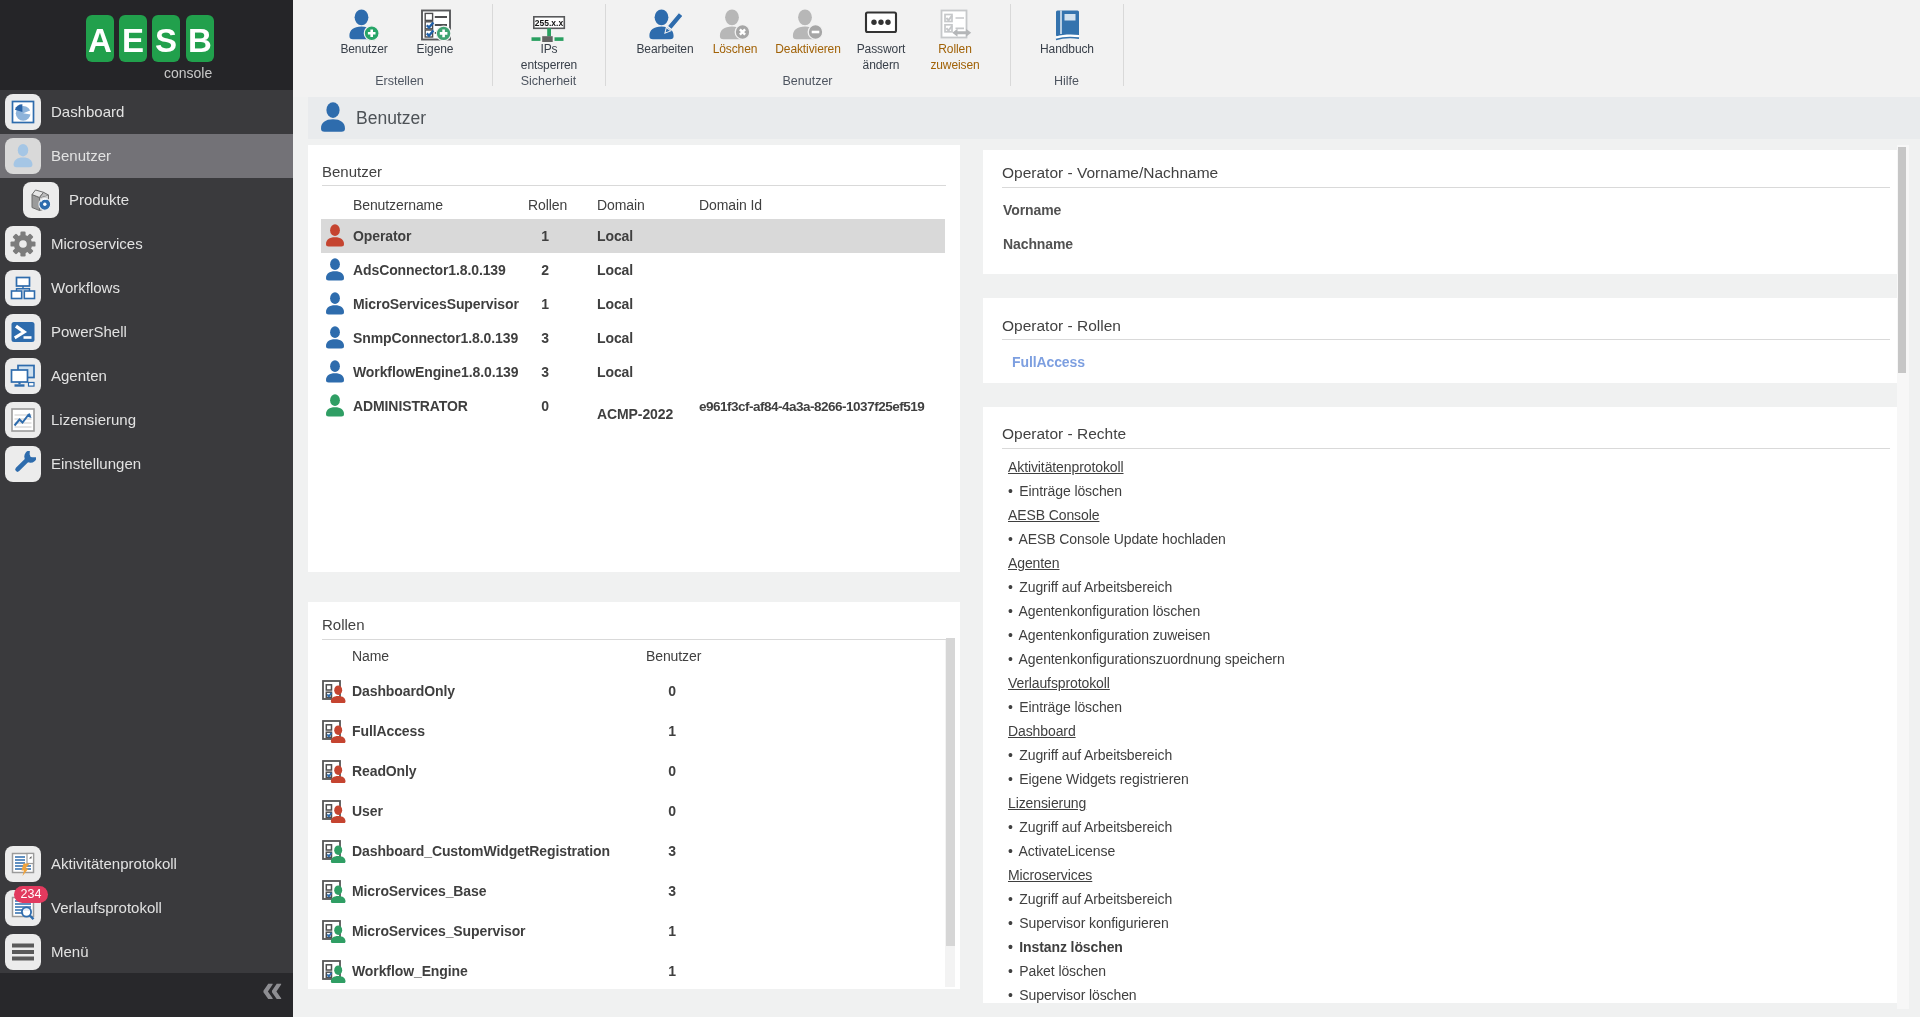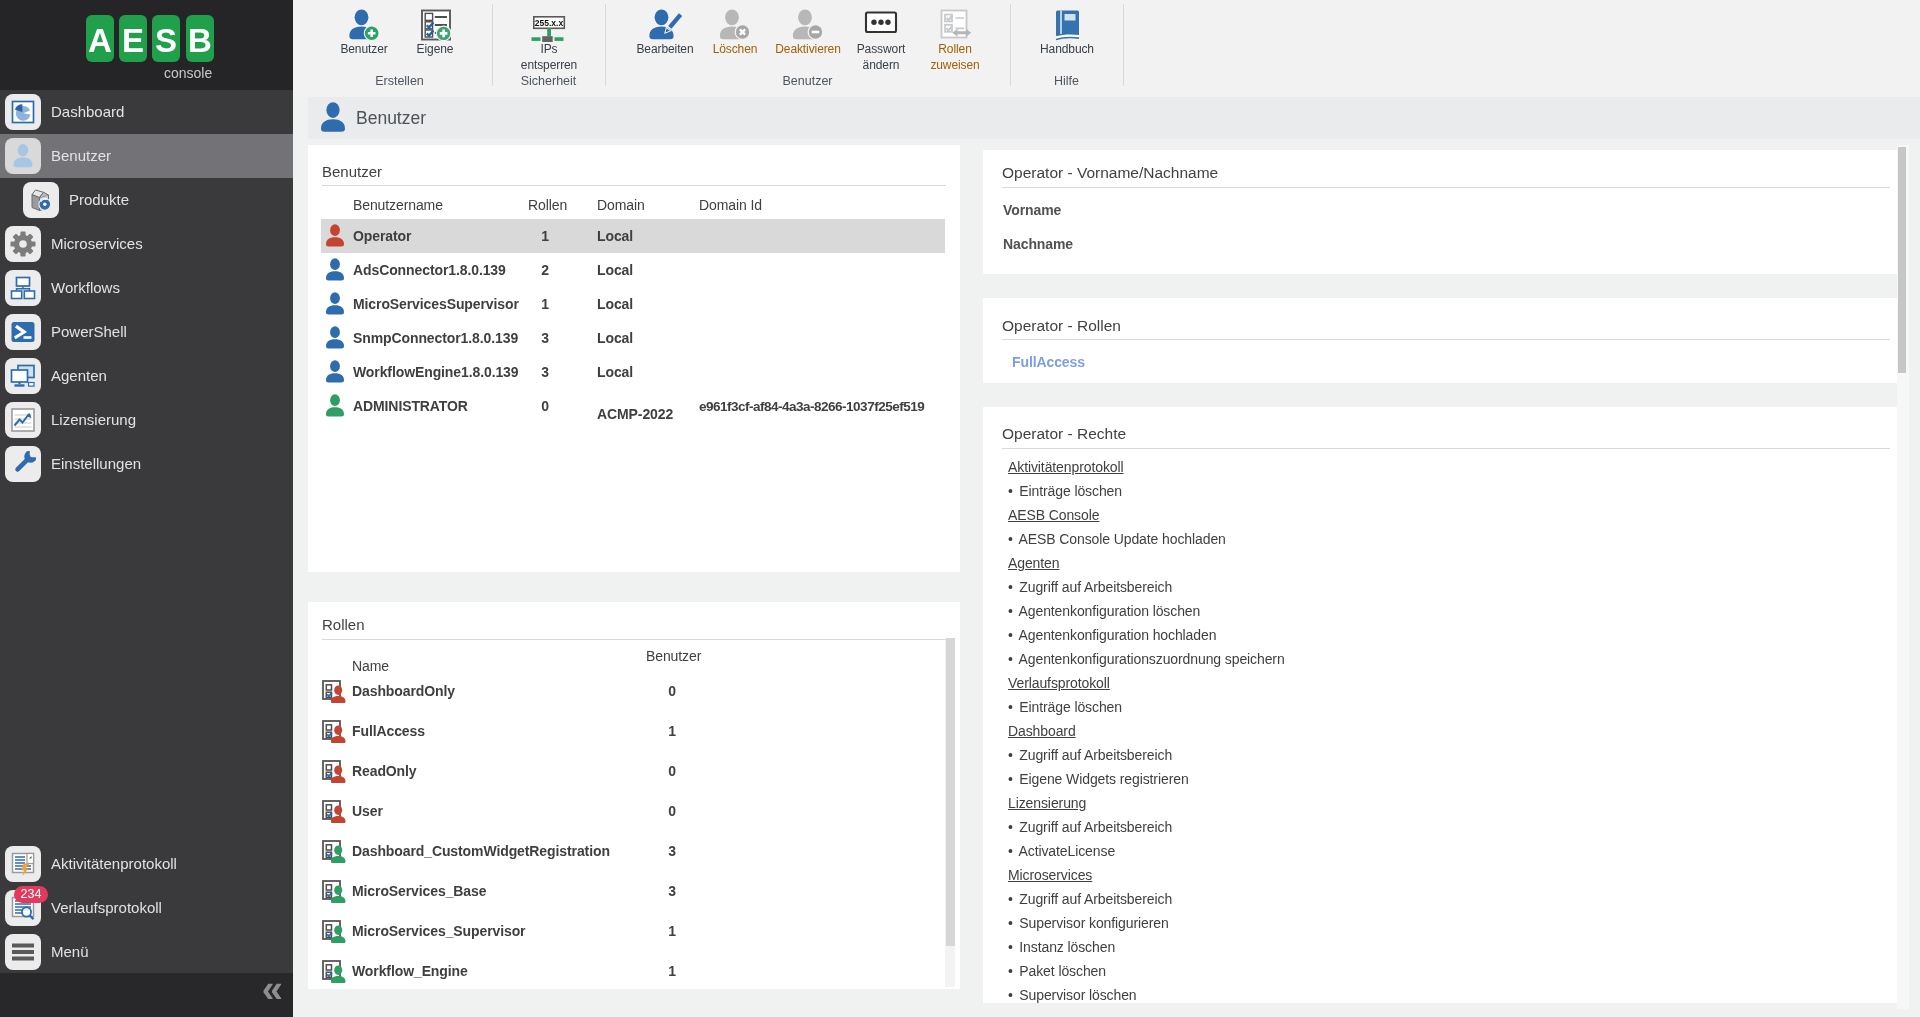--- a/index.html
+++ b/index.html
@@ -349,21 +349,21 @@
     </svg>
   <div class="cell" style="left:45px;top:253px;">ADMINISTRATOR</div>
   <div class="cell num" style="left:229px;top:253px;">0</div>
   <div class="cell" style="left:289px;top:253px;margin-top:8px;">ACMP-2022</div>
   <div class="cell" style="left:391px;top:254px;font-size:13.5px;letter-spacing:-0.5px;">e961f3cf-af84-4a3a-8266-1037f25ef519</div>
 </div>
 
 <div class="panel" id="prollen" style="left:308px;top:602px;width:652px;height:387px;">
   <div class="ptitle" style="left:14px;top:14px;">Rollen</div>
   <div class="pline" style="left:14px;top:37px;width:624px;"></div>
-  <div class="th" style="left:44px;top:46px;margin-top:10px;">Name</div>
+  <div class="th" style="left:44px;top:46px;">Name</div>
   <div class="th" style="left:338px;top:46px;">Benutzer</div>
   <svg class="abs" style="left:14px;top:77px;" width="25" height="24" viewBox="0 0 25 24">
       <rect x="1" y="2" width="17" height="18" fill="#fff" stroke="#565656" stroke-width="1.8"></rect>
       <rect x="4.3" y="5.8" width="5.2" height="5.2" fill="#fff" stroke="#4e4e4e" stroke-width="1.5"></rect>
       <rect x="4.3" y="13.2" width="5.2" height="5.2" fill="#fff" stroke="#4e4e4e" stroke-width="1.5"></rect>
       <path d="M5.3 15.4 l1.6 1.9 2.7-3.6" stroke="#2e6cad" stroke-width="1.7" fill="none"></path>
       <ellipse cx="16.2" cy="11.2" rx="4" ry="4.8" fill="#c54430"></ellipse>
       <path d="M16.2 17c-4.7 0-7.3 2.1-7.3 5.5 0 .9.4 1.5 1.5 1.5h11.6c1.1 0 1.5-.6 1.5-1.5 0-3.4-2.6-5.5-7.3-5.5z" fill="#c54430"></path>
     </svg>
   <div class="cell" style="left:44px;top:81px;">DashboardOnly</div>
@@ -456,32 +456,32 @@
 <div class="panel" id="card3" style="left:983px;top:407px;width:914px;height:596px;">
   <div class="ptitle" style="left:19px;top:18px;font-size:15.5px;">Operator - Rechte</div>
   <div class="pline" style="left:19px;top:41px;width:888px;"></div>
   <div class="ritem rhead" style="top:52px;">Aktivitätenprotokoll</div>
   <div class="ritem" style="top:76px;">•  Einträge löschen</div>
   <div class="ritem rhead" style="top:100px;">AESB Console</div>
   <div class="ritem" style="top:124px;">•  AESB Console Update hochladen</div>
   <div class="ritem rhead" style="top:148px;">Agenten</div>
   <div class="ritem" style="top:172px;">•  Zugriff auf Arbeitsbereich</div>
   <div class="ritem" style="top:196px;">•  Agentenkonfiguration löschen</div>
-  <div class="ritem" style="top:220px;">•  Agentenkonfiguration hochladen</div>
+  <div class="ritem" style="top:220px;">•  Agentenkonfiguration zuweisen</div>
   <div class="ritem" style="top:244px;">•  Agentenkonfigurationszuordnung speichern</div>
   <div class="ritem rhead" style="top:268px;">Verlaufsprotokoll</div>
   <div class="ritem" style="top:292px;">•  Einträge löschen</div>
   <div class="ritem rhead" style="top:316px;">Dashboard</div>
   <div class="ritem" style="top:340px;">•  Zugriff auf Arbeitsbereich</div>
   <div class="ritem" style="top:364px;">•  Eigene Widgets registrieren</div>
   <div class="ritem rhead" style="top:388px;">Lizensierung</div>
   <div class="ritem" style="top:412px;">•  Zugriff auf Arbeitsbereich</div>
   <div class="ritem" style="top:436px;">•  ActivateLicense</div>
   <div class="ritem rhead" style="top:460px;">Microservices</div>
   <div class="ritem" style="top:484px;">•  Zugriff auf Arbeitsbereich</div>
   <div class="ritem" style="top:508px;">•  Supervisor konfigurieren</div>
-  <div class="ritem" style="top:532px;">•  Instanz löschen</div>
+  <div class="ritem" style="top:532px;font-weight:bold;">•  Instanz löschen</div>
   <div class="ritem" style="top:556px;">•  Paket löschen</div>
   <div class="ritem" style="top:580px;">•  Supervisor löschen</div>
 </div>
 
 <div class="abs" style="left:1897px;top:145px;width:12px;height:864px;background:#f7f7f7;"></div>
 <div class="abs" style="left:1898px;top:147px;width:8px;height:226px;background:#c6c6c6;"></div>
 
 </body></html>

